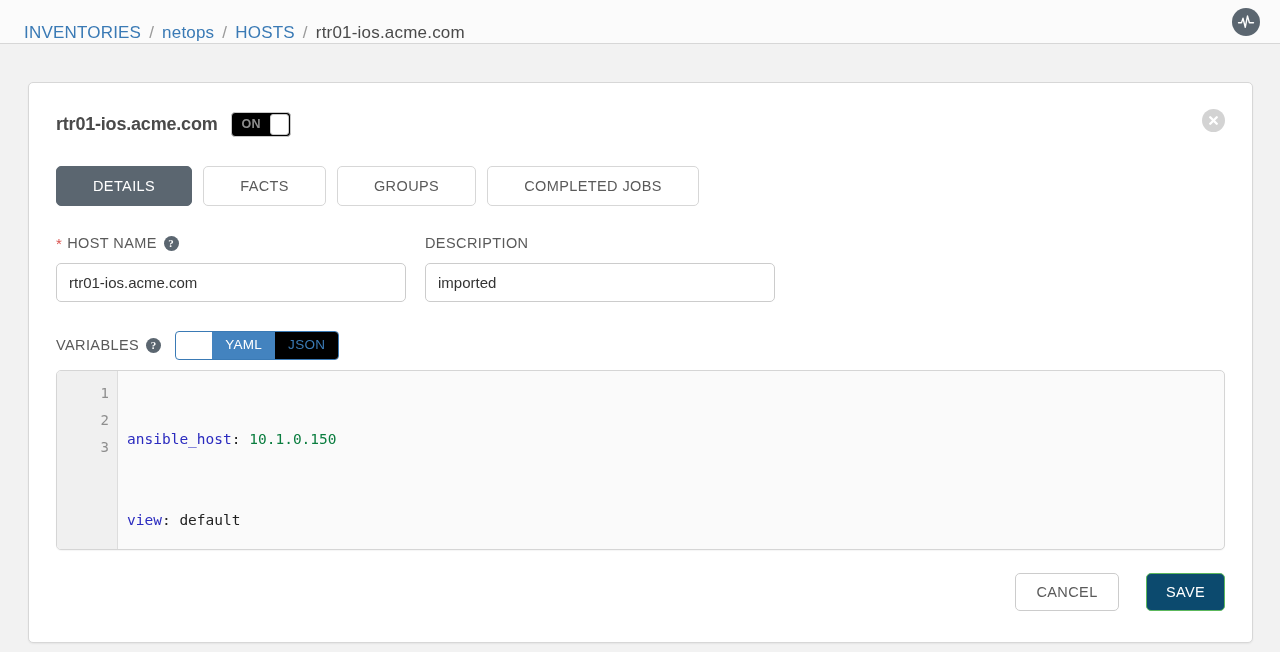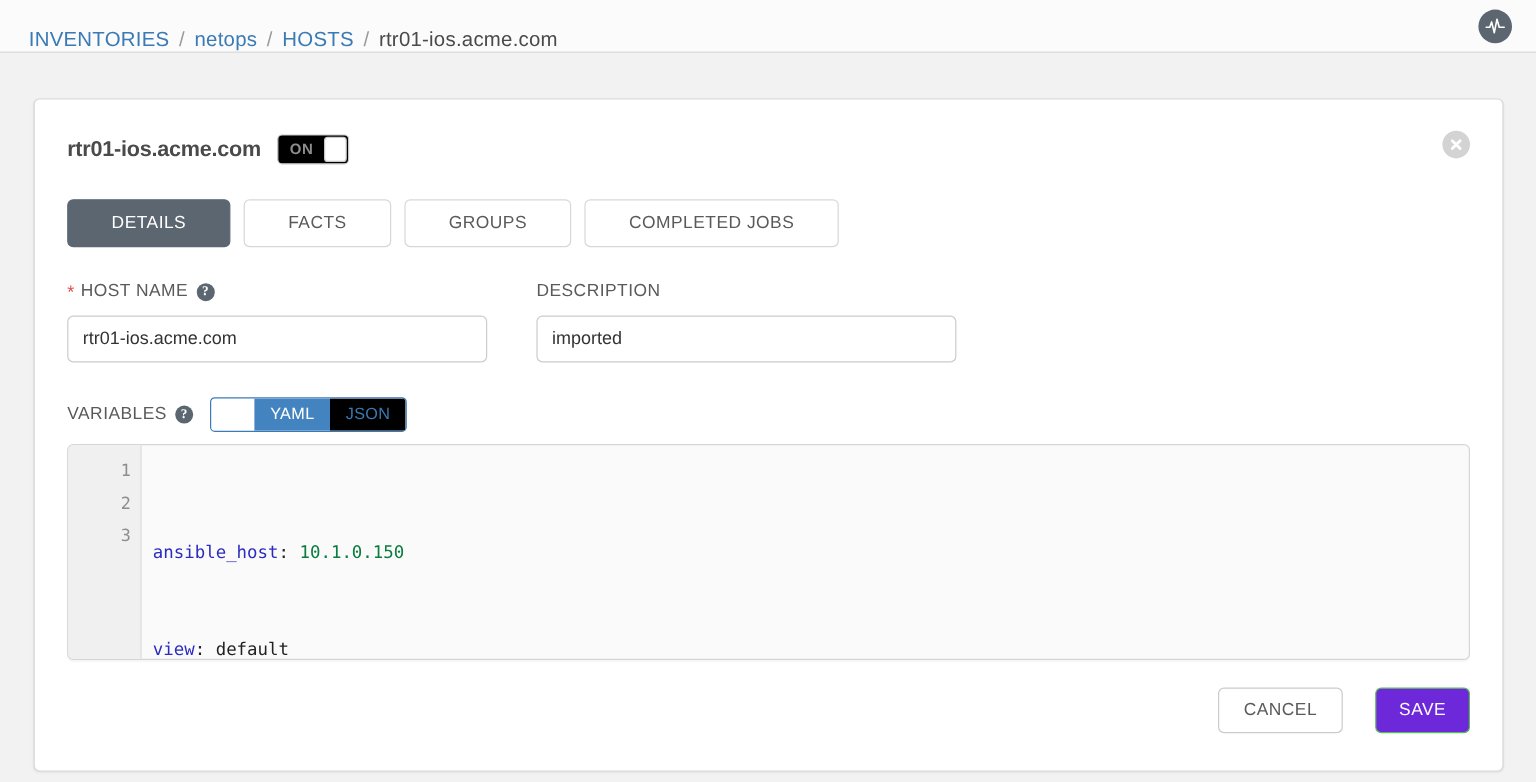--- a/index.html
+++ b/index.html
@@ -157,21 +157,21 @@
     border-color: #5b6670;
     color: #fff;
   }
 
   
   .form-row {
     display: flex;
     margin-top: 28px;
   }
   .field { width: 350px; }
-  .field.right { margin-left: 41px; }
+  .field.right { margin-left: 19px; }
   .field-label {
     font-size: 14.5px;
     color: #5a5a5a;
     letter-spacing: .4px;
     display: flex;
     align-items: center;
     height: 18px;
   }
   .req-star {
     color: #d9534f;
@@ -262,21 +262,21 @@
     text-align: right;
     font-family: "DejaVu Sans Mono", monospace;
     font-size: 14px;
     color: #8e8e8e;
     line-height: 27px;
     user-select: none;
   }
   .gutter div { padding-right: 8px; }
   .code-area {
     flex: 1;
-    padding: 23px 0 0 9px;
+    padding: 1px 0 0 9px;
     font-family: "DejaVu Sans Mono", monospace;
     font-size: 14.5px;
     line-height: 27px;
     white-space: pre;
     overflow: auto;
     cursor: text;
   }
   .tok-key   { color: #2b2bbf; }
   .tok-punct { color: #222; }
   .tok-str   { color: #0a7d3f; }
@@ -301,21 +301,21 @@
     justify-content: center;
     cursor: pointer;
     border: 1px solid transparent;
   }
   .btn-cancel {
     background: #fff;
     border-color: #ccc;
     color: #5a5a5a;
   }
   .btn-save {
-    background: #6d28d9;
+    background: #0c4a6e;
     border-color: #5cb85c;
     color: #fff;
     min-width: 79px;
   }
 </style>
 </head>
 <body>
 
 <div class="breadcrumb-bar">
   <nav class="breadcrumb">

